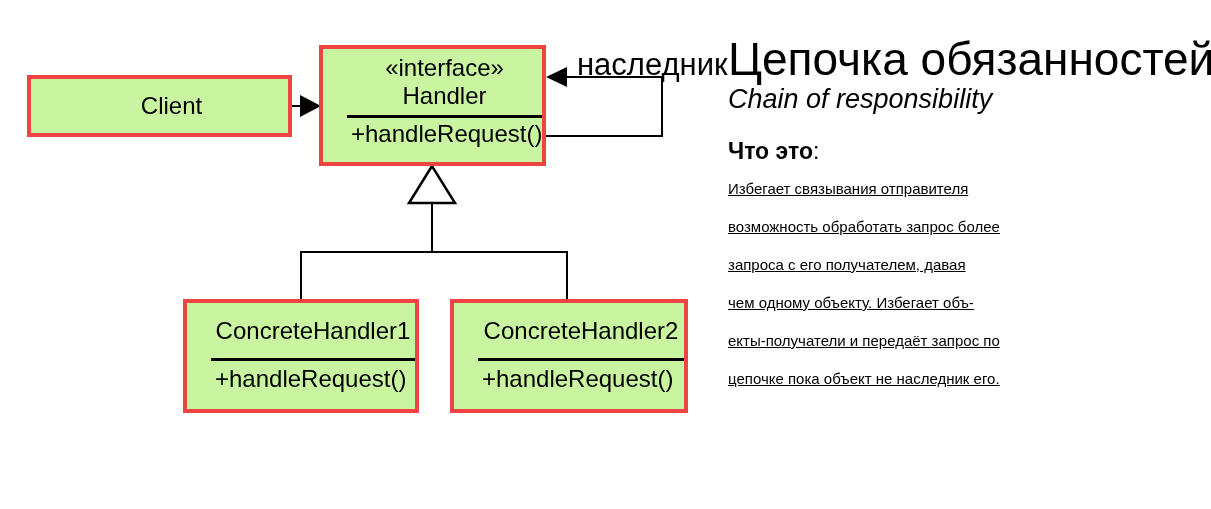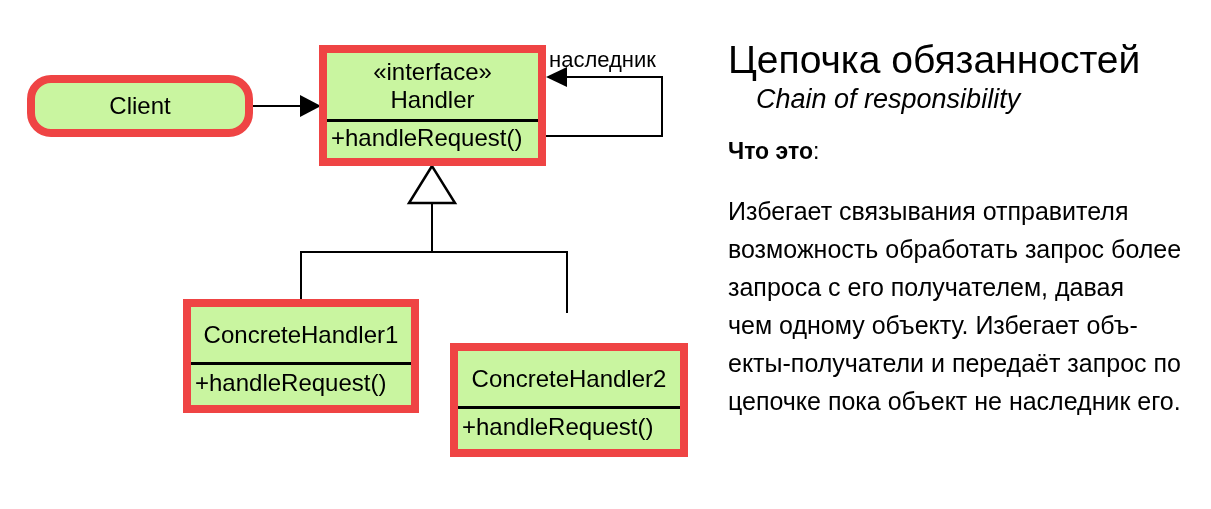--- a/index.html
+++ b/index.html
@@ -13,28 +13,28 @@
   .canvas { position: relative; width: 1211px; height: 509px; }
 
   svg.connectors {
     position: absolute; left: 0; top: 0;
     width: 1211px; height: 509px;
   }
 
   .uml-box {
     position: absolute;
     background: var(--box-fill, #c9f5a0);
-    border: 8px solid #ef4444;
+    border: 4px solid #ef4444;
     box-sizing: border-box;
+    padding-left: 24px;
   }
   .client-box {
-    left: 27px; top: 75px; width: 226px; height: 62px;
+    left: 27px; top: 75px; width: 265px; height: 62px;
     display: flex; align-items: center; justify-content: center;
     font-size: 24px;
-    border-radius: 24px;
   }
   .handler-box { left: 319px; top: 45px; width: 227px; height: 121px; }
   .handler-box .box-title {
     height: 66px; border-bottom: 3px solid #000;
     display: flex; flex-direction: column;
     align-items: center; justify-content: center;
     font-size: 24px; line-height: 28px;
   }
   .handler-box .box-method {
     font-size: 24px; padding: 2px 0 0 4px; white-space: nowrap;
@@ -42,33 +42,33 @@
   .ch-box { top: 299px; height: 114px; }
   .ch-box .box-title {
     height: 55px; border-bottom: 3px solid #000;
     display: flex; align-items: center; justify-content: center;
     font-size: 24px;
   }
   .ch-box .box-method {
     font-size: 24px; padding: 4px 0 0 4px; white-space: nowrap;
   }
   .ch1-box { left: 183px; width: 236px; }
-  .ch2-box { left: 450px; width: 238px; margin-top: 44px; }
+  .ch2-box { left: 450px; width: 238px; }
 
   .successor-label {
-    position: absolute; left: 549px; top: 47px;
-    font-size: 22px; white-space: nowrap;
+    position: absolute; left: 577px; top: 47px;
+    font-size: 31px; white-space: nowrap;
   }
 
   .info { position: absolute; left: 728px; top: 36px; width: 480px; }
-  .info .title { font-size: 39px; line-height: 47px; white-space: nowrap; }
-  .info .subtitle { font-size: 27px; line-height: 33px; font-style: italic; white-space: nowrap; margin-left: 28px; }
+  .info .title { font-size: 46px; line-height: 47px; white-space: nowrap; }
+  .info .subtitle { font-size: 27px; line-height: 33px; font-style: italic; white-space: nowrap; }
   .info .meta { margin-top: 17px; font-size: 23px; line-height: 37px; }
   .info .bold { font-weight: bold; }
-  .info .description { margin-top: 22px; font-size: 25px; line-height: 38px; }
+  .info .description { margin-top: 0; font-size: 15px; line-height: 38px; text-decoration: underline; }
   .info .description div { white-space: nowrap; }
 </style>
 </head>
 <body>
 
 <div class="canvas">
 
   <svg class="connectors" viewBox="0 0 1211 509" aria-hidden="true">
 
     <line x1="253" y1="106" x2="302" y2="106" stroke="#000" stroke-width="2"></line>

